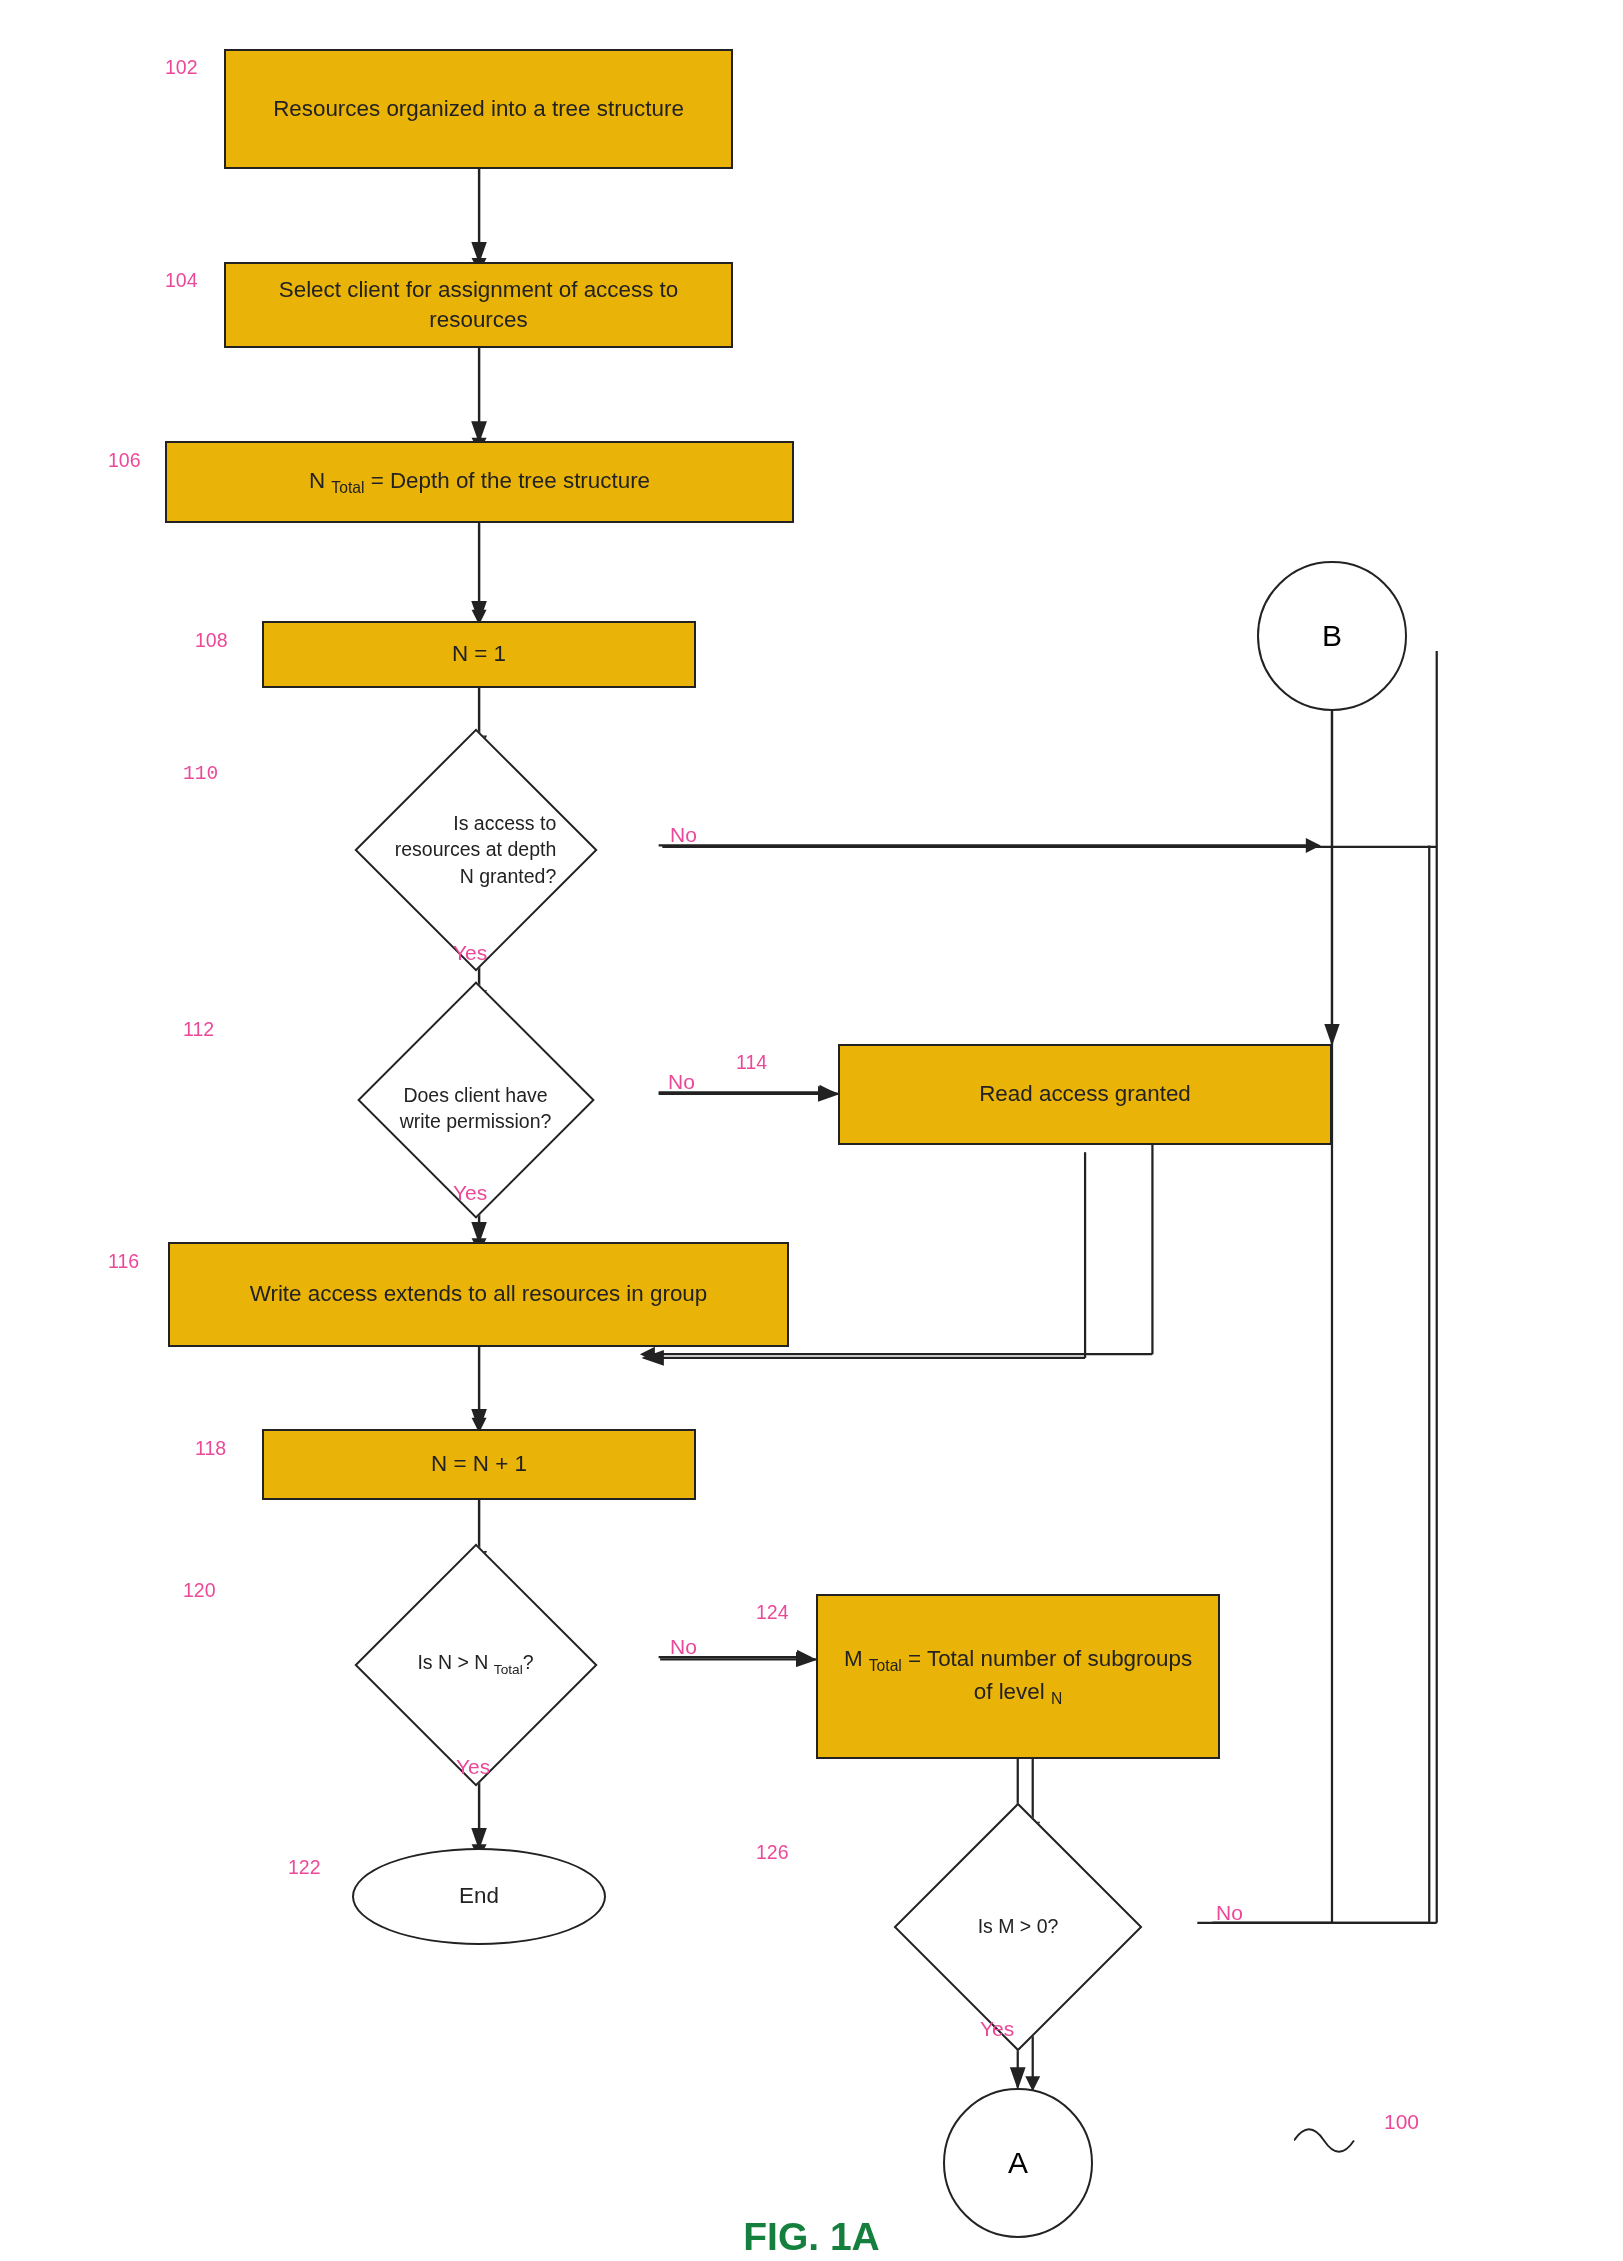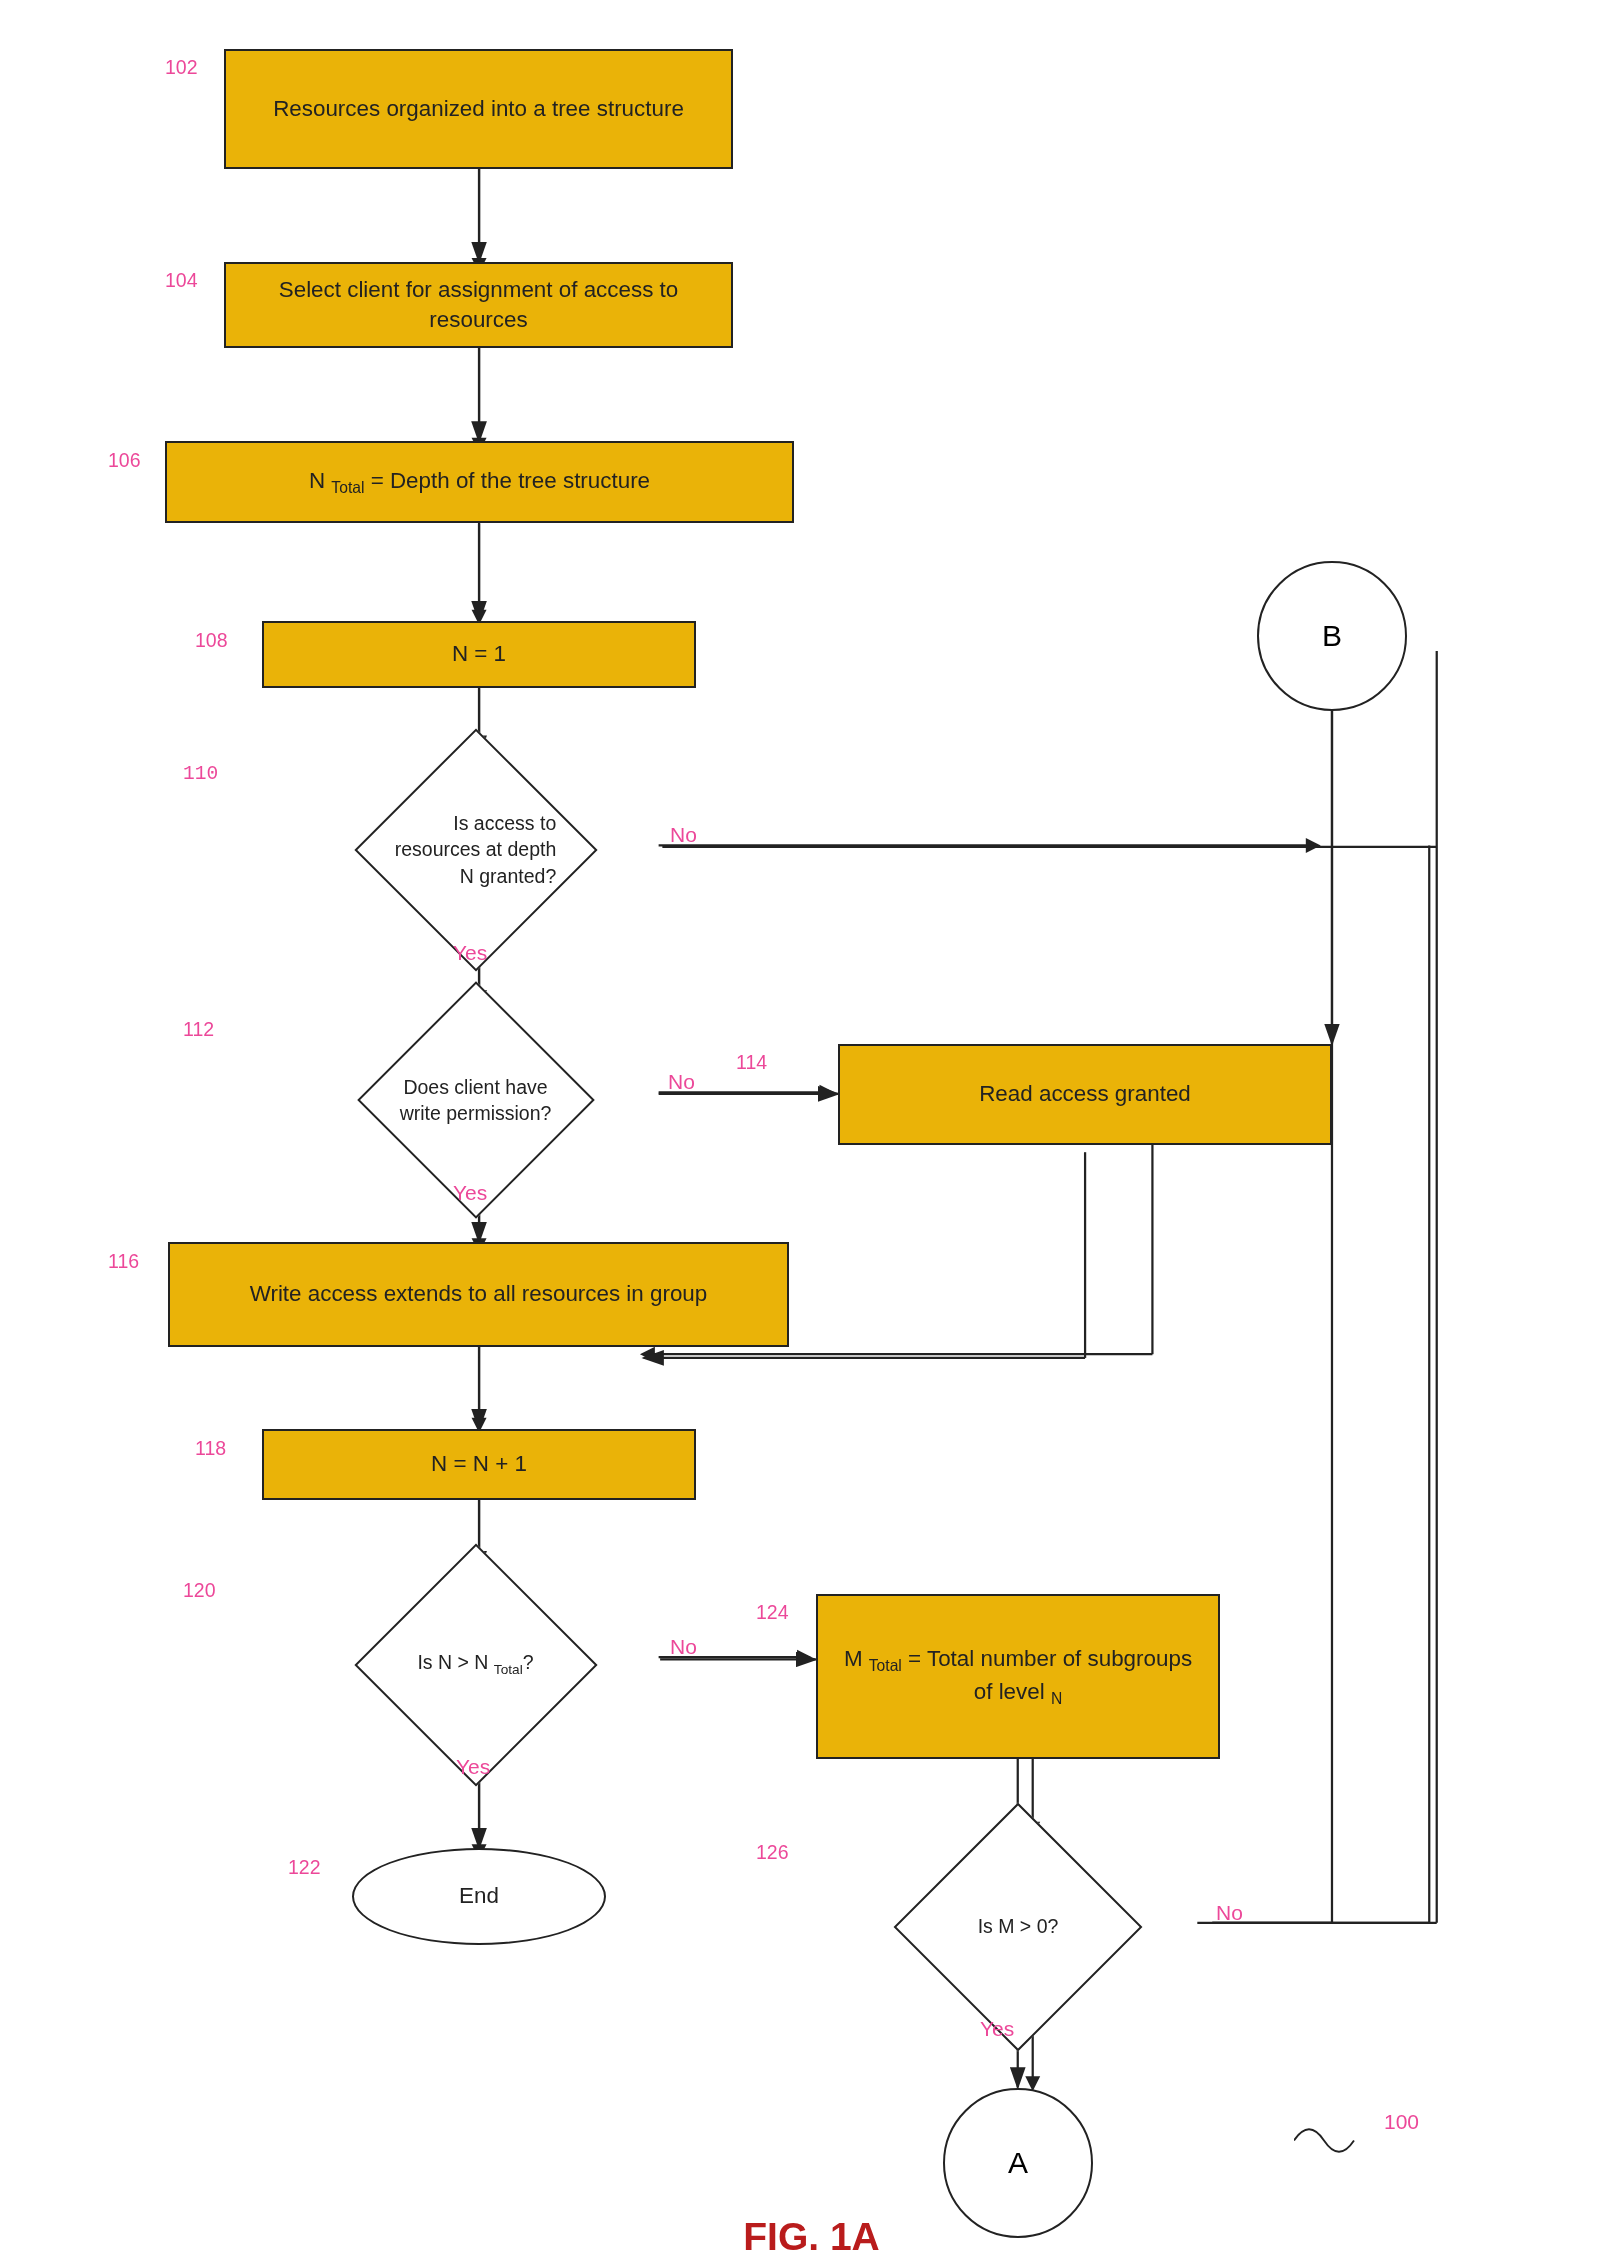--- a/index.html
+++ b/index.html
@@ -52,21 +52,21 @@
     .label {
       position: absolute;
       font-size: 19.5px;
       color: #ec4899;
       font-weight: normal;
     }
     .fig-title {
       position: absolute;
       font-size: 39px;
       font-weight: bold;
-      color: #b91c1c;
+      color: #15803d;
       text-align: center;
     }
     svg.arrows {
       position: absolute;
       top: 0;
       left: 0;
       width: 1624px;
       height: 2261px;
       pointer-events: none;
     }
@@ -220,21 +220,21 @@
     </div>
   </div>
   <span class="label" style="left:183px;top:763px;font-family:Liberation Mono, monospace;">110</span>
 
   <span class="label" style="left:453px;top:941px;font-size:21px;">Yes</span>
 
   <span class="label" style="left:670px;top:823px;font-size:21px;">No</span>
 
   <div style="position:absolute;left:292px;top:1010px;width:367px;height:180px;">
     <div style="position:absolute;left:50%;top:50%;transform:translate(-50%,-50%) rotate(45deg);width:168px;height:168px;border:2.2px solid #222;background:#fff;"></div>
-    <div style="position:absolute;left:0;top:0;width:100%;height:100%;display:flex;align-items:center;justify-content:center;text-align:center;">
+    <div style="position:absolute;left:0;top:8px;width:100%;height:100%;display:flex;align-items:center;justify-content:center;text-align:center;">
       <span class="node-text" style="font-size:19.5px;">Does client have<br>write permission?</span>
     </div>
   </div>
   <span class="label" style="left:183px;top:1018px;">112</span>
   <span class="label" style="left:453px;top:1181px;font-size:21px;">Yes</span>
   <span class="label" style="left:668px;top:1070px;font-size:21px;">No</span>
 
   <div class="node rect-node" style="left:838px;top:1044px;width:494px;min-height:101px;">
     <span class="node-text">Read access granted</span>
   </div>

